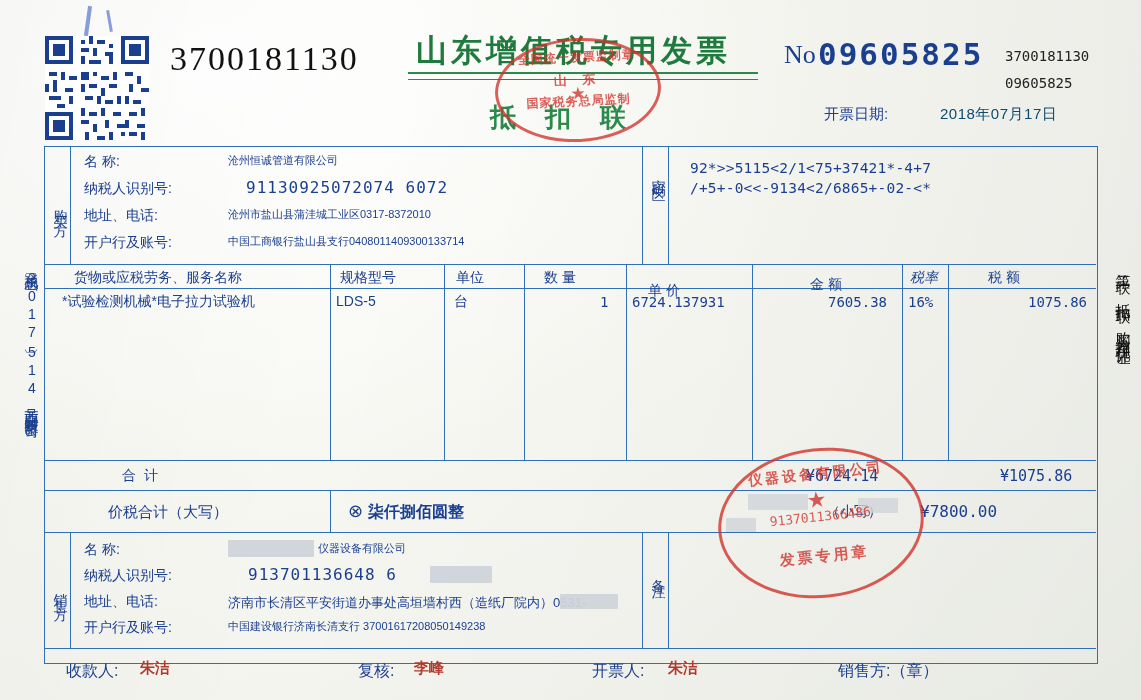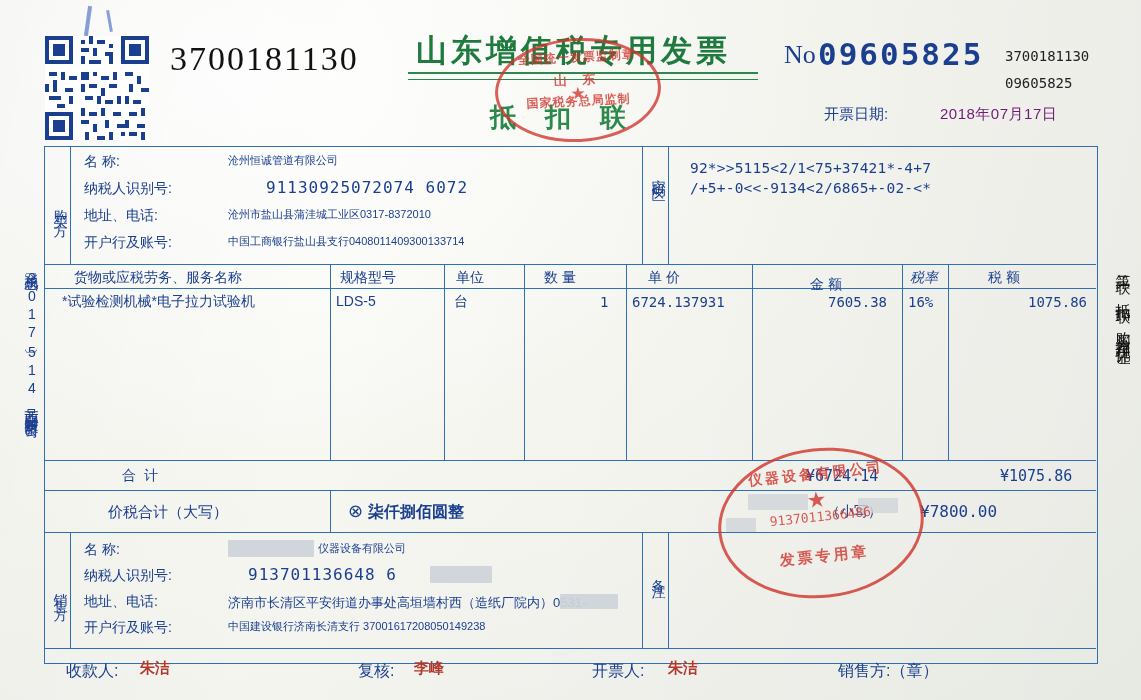--- a/index.html
+++ b/index.html
@@ -60,21 +60,21 @@
     font-family:"DejaVu Sans Mono","Liberation Mono",monospace;
   }
   #number-small{
     position:absolute;left:1005px;top:75px;font-size:14px;color:#222;
     font-family:"DejaVu Sans Mono","Liberation Mono",monospace;
   }
   #date-label{
     position:absolute;left:824px;top:105px;font-size:15px;color:#1b3f8f;
   }
   #date-value{
-    position:absolute;left:940px;top:105px;font-size:15px;color:#701a75;
+    position:absolute;left:940px;top:105px;font-size:15px;color:#0c4a6e;
     letter-spacing:.5px;
   }
   
   #oval-seal{
     position:absolute;left:495px;top:38px;width:160px;height:98px;
     border:3px solid #d0342c;border-radius:50%;
     opacity:.78;transform:rotate(-3deg);
     pointer-events:none;
   }
   #oval-seal .l1,#oval-seal .l2,#oval-seal .l3{
@@ -294,35 +294,35 @@
 <div class="vl" style="left:668px;top:532px;height:116px;"></div>
 
 <div class="vlabel" style="left:48px;top:168px;height:80px;">购买方</div>
 
 <div class="cell lbl" style="left:84px;top:153px;">名      称:</div>
 <div class="cell lbl" style="left:84px;top:180px;">纳税人识别号:</div>
 <div class="cell lbl" style="left:84px;top:207px;">地址、电话:</div>
 <div class="cell lbl" style="left:84px;top:234px;">开户行及账号:</div>
 
 <div class="cell val" style="left:228px;top:153px;">沧州恒诚管道有限公司</div>
-<div class="cell val" style="left:246px;top:178px;font-family:'DejaVu Sans Mono','Liberation Mono',monospace;font-size:16px;letter-spacing:1px;margin-left:20px;">91130925072074 6072</div>
+<div class="cell val" style="left:246px;top:178px;font-family:'DejaVu Sans Mono','Liberation Mono',monospace;font-size:16px;letter-spacing:1px;">91130925072074 6072</div>
 <div class="cell val" style="left:228px;top:207px;">沧州市盐山县蒲洼城工业区0317-8372010</div>
 <div class="cell val" style="left:228px;top:234px;">中国工商银行盐山县支行0408011409300133714</div>
 
 <div class="mmlabel" style="left:646px;top:168px;height:80px;">密码区</div>
 <div id="cipher">
   <div>92*&gt;&gt;5115&lt;2/1&lt;75+37421*-4+7</div>
   <div>/+5+-0&lt;&lt;-9134&lt;2/6865+-02-&lt;*</div>
 </div>
 
 <div class="colhdr" style="left:74px;top:269px;letter-spacing:0;">货物或应税劳务、服务名称</div>
 <div class="colhdr" style="left:340px;top:269px;letter-spacing:0;">规格型号</div>
 <div class="colhdr" style="left:456px;top:269px;letter-spacing:0;">单位</div>
 <div class="colhdr" style="left:544px;top:269px;letter-spacing:0;">数 量</div>
-<div class="colhdr" style="left:648px;top:269px;letter-spacing:0;text-align:right;">单 价</div>
+<div class="colhdr" style="left:648px;top:282px;letter-spacing:0;text-align:right;">单 价</div>
 <div class="colhdr" style="left:782px;top:276px;letter-spacing:0;margin-left:28px;">金  额</div>
 <div class="colhdr" style="left:910px;top:269px;letter-spacing:0;font-style:italic;">税率</div>
 <div class="colhdr" style="left:988px;top:269px;letter-spacing:0;">税  额</div>
 
 <div class="itemtxt" style="left:62px;top:293px;">*试验检测机械*电子拉力试验机</div>
 <div class="itemtxt" style="left:336px;top:293px;">LDS-5</div>
 <div class="itemtxt" style="left:454px;top:293px;">台</div>
 <div class="itemtxt num" style="left:600px;top:294px;">1</div>
 <div class="itemtxt num" style="left:632px;top:294px;">6724.137931</div>
 <div class="itemtxt num" style="left:828px;top:294px;">7605.38</div>

